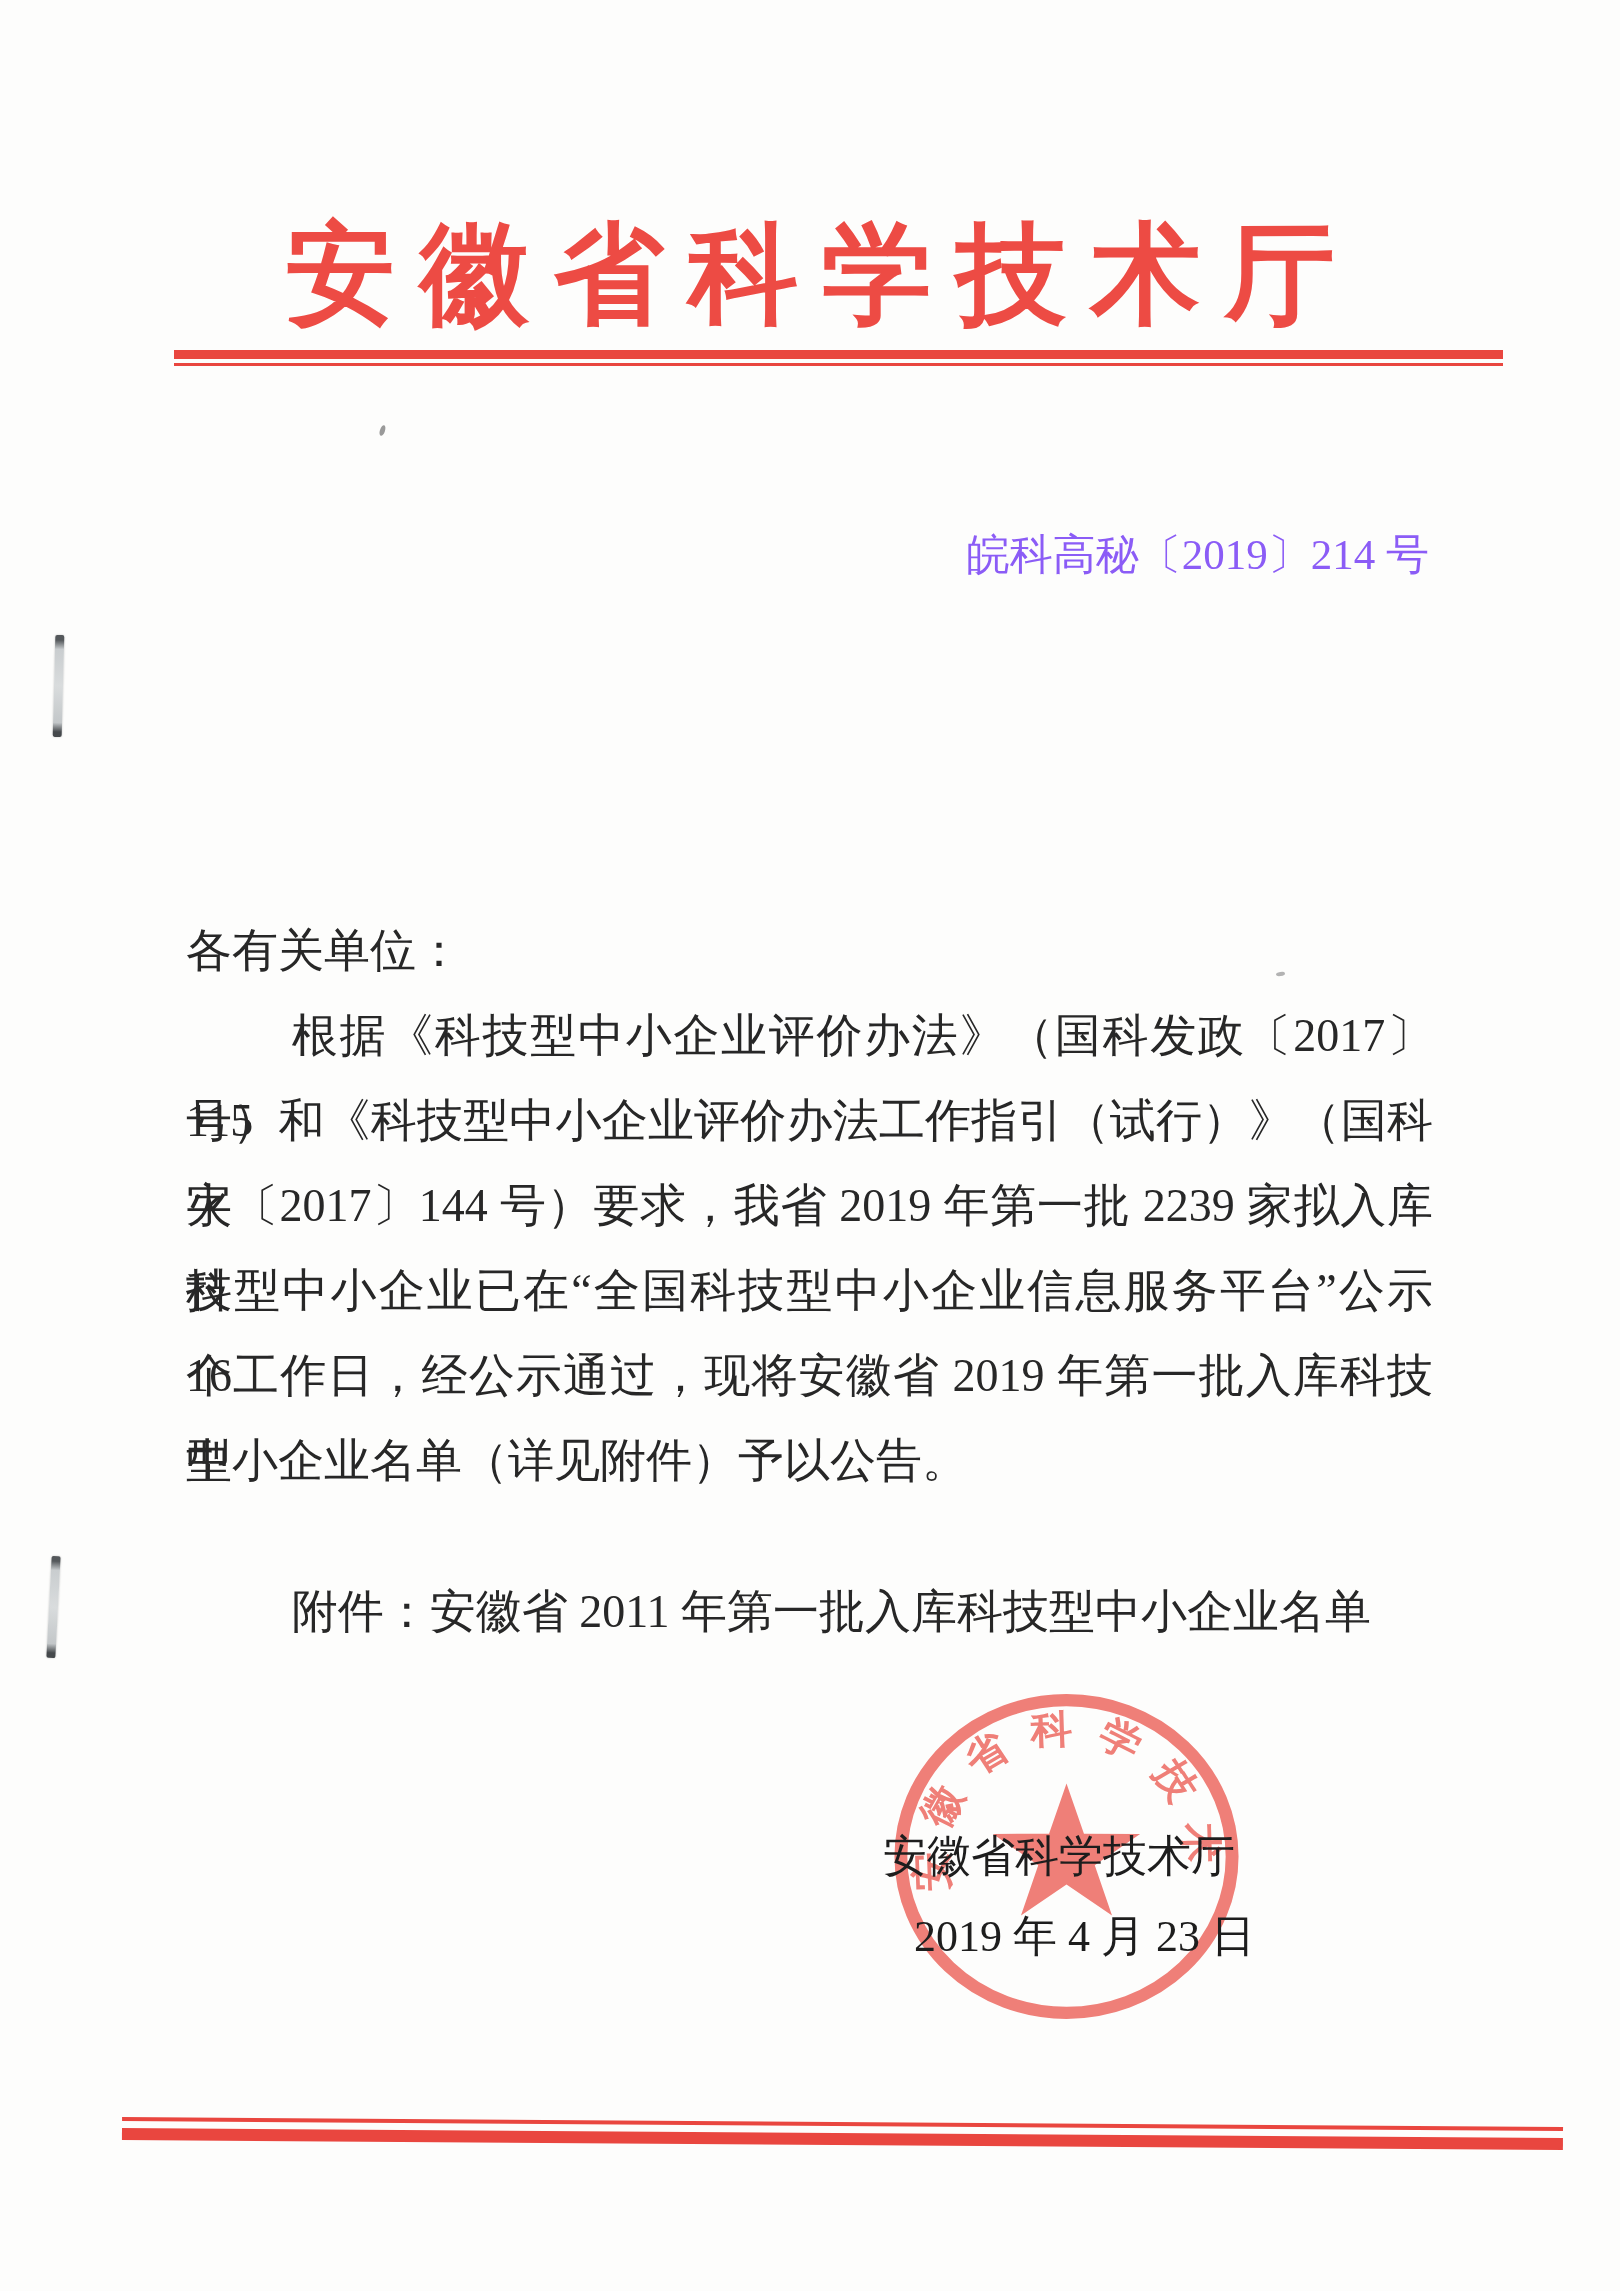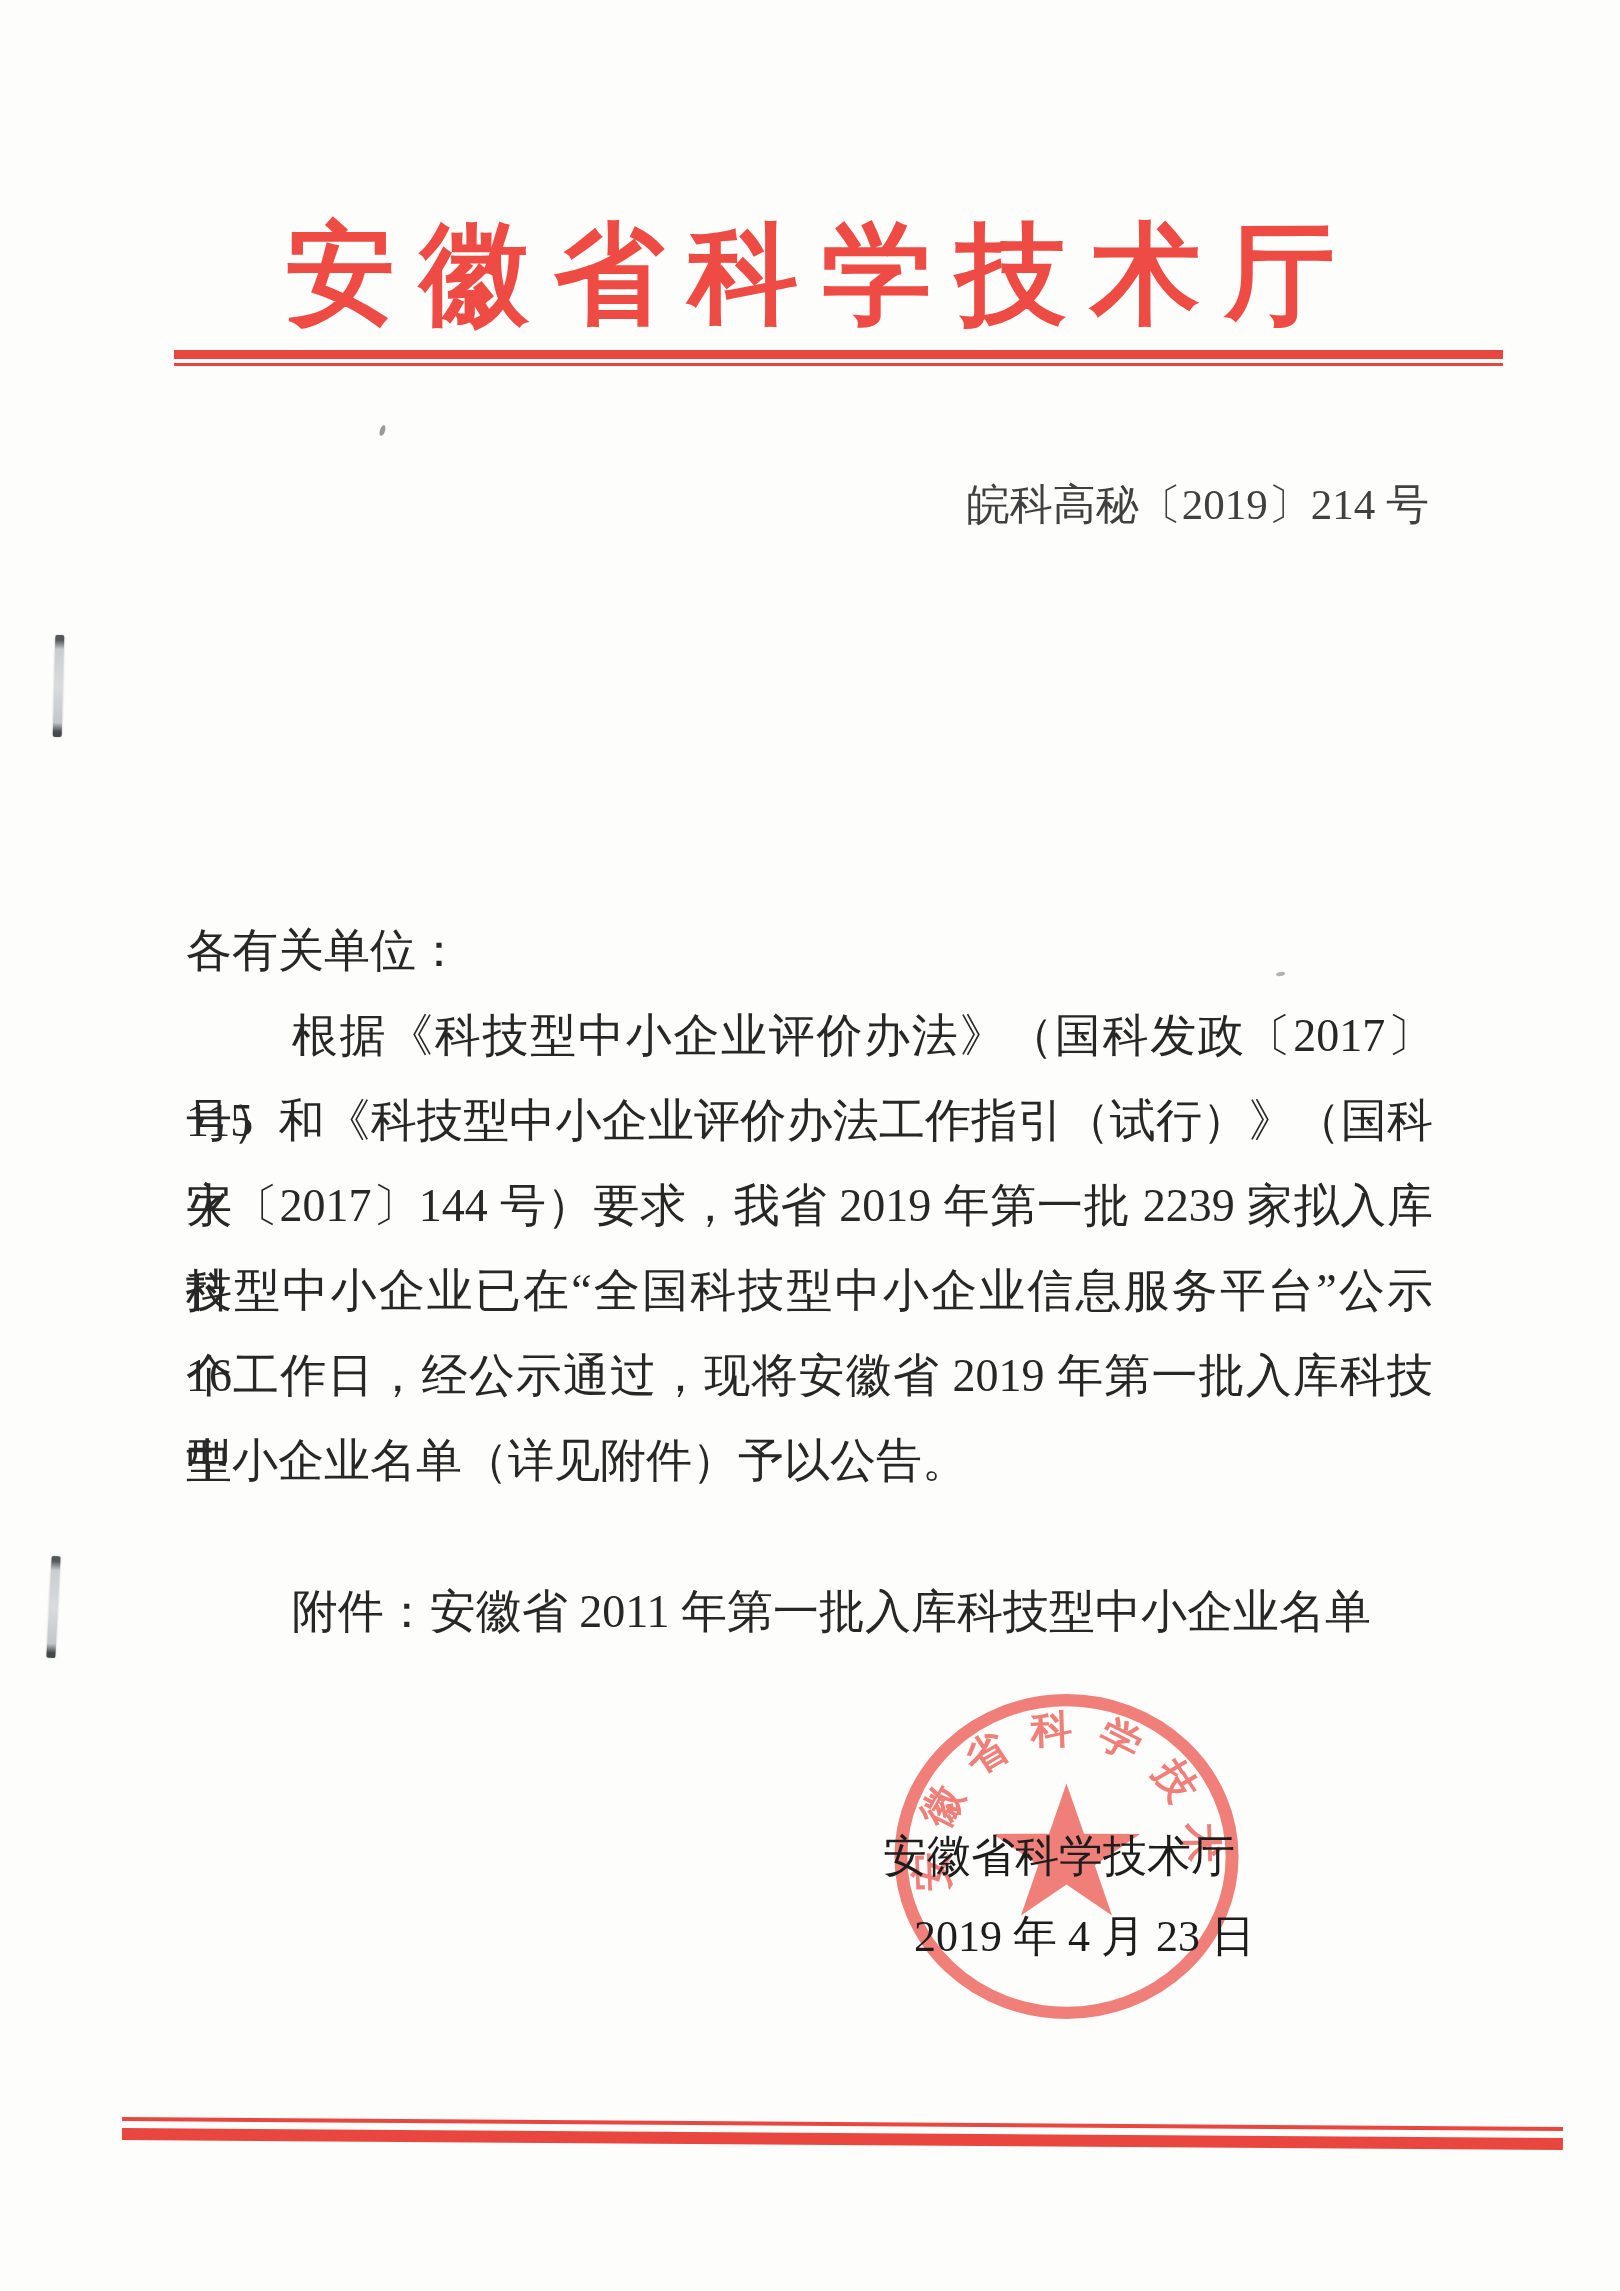--- a/index.html
+++ b/index.html
@@ -21,23 +21,23 @@
     letter-spacing:0.22em;
     text-indent:0.22em; 
     color:#ed4b44;
     white-space:nowrap;
   }
   .head-rule{position:absolute;top:350px;left:174px;width:1329px;}
   .head-rule .thick{height:8.8px;background:#e9463f;}
   .head-rule .thin{height:2.9px;background:#e9463f;margin-top:3.9px;}
   
   .doc-no{
-    position:absolute;top:480px;right:191px;
+    position:absolute;top:530px;right:191px;
     font-size:43px;line-height:49px;
-    color:#404040;
+    color:#8b5cf6;
     white-space:nowrap;
   }
   
   .doc-title{
     position:absolute;top:663px;left:0;width:100%;
     text-align:center;
     font-weight:700;color:#141414;
     font-size:61px;line-height:80px;
     letter-spacing:1px;
   }

